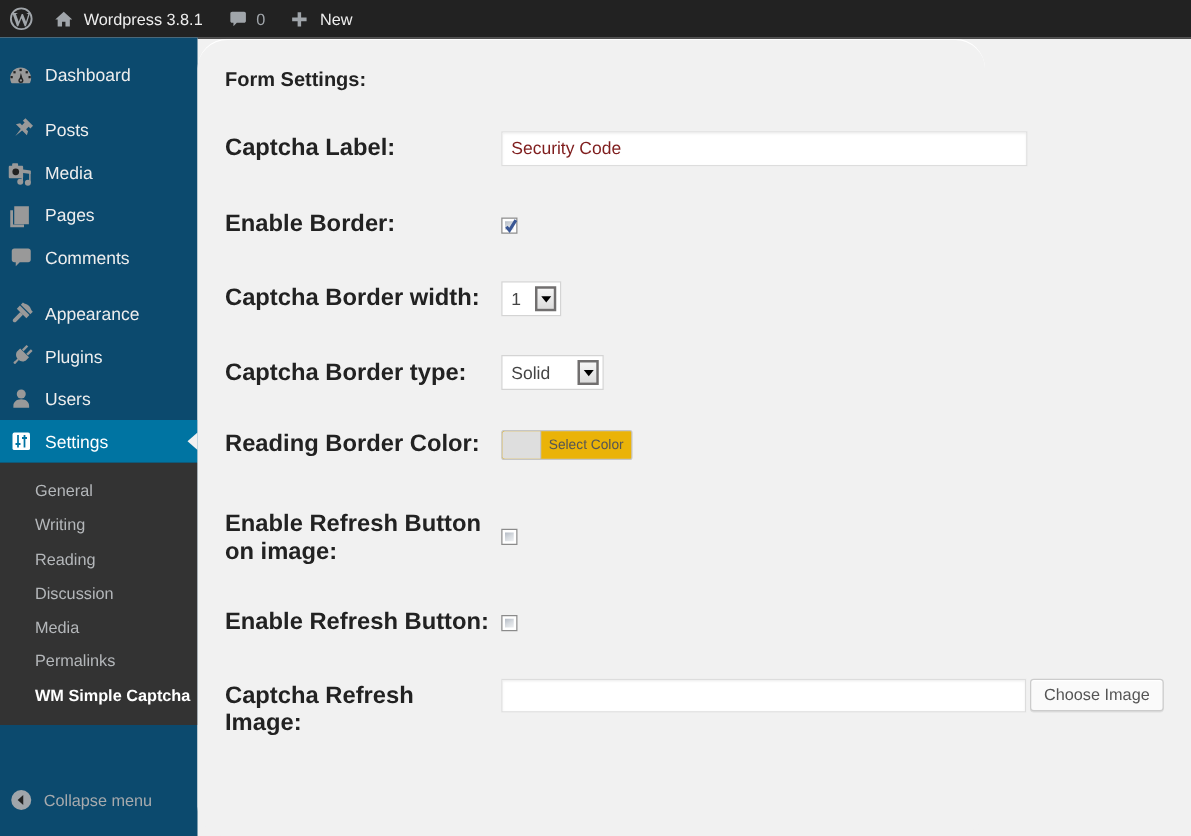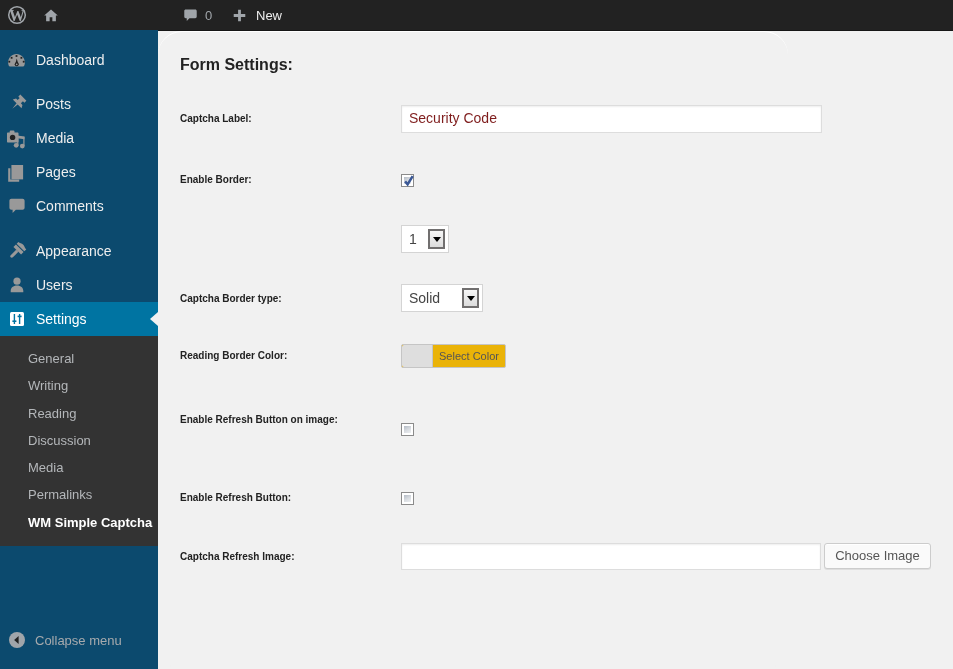--- a/index.html
+++ b/index.html
@@ -19,21 +19,21 @@
   border-top:7px solid transparent; border-bottom:7px solid transparent;
   border-right:8px solid #f1f1f1; }
 #submenu { background:#333; padding:9px 0 10px 0; }
 #submenu div { line-height:27.3px; padding-left:28px; font-size:13px; color:#b4b7ba; }
 #submenu div.current { color:#fff; font-weight:bold; }
 #collapse { position:absolute; left:0; top:593px; width:158px; height:34px;
   display:flex; align-items:center; padding-left:8px; color:#a7aaad; font-size:13px; }
 #collapse svg { margin-right:9px; }
 #content { position:absolute; left:158px; top:31px; width:630px; height:638px;
   background:#f1f1f1; border-top:1px solid #fff;border-radius:24px; }
-#content .lbl { position:absolute; left:22px; width:216px; font-size:10px;
+#content .lbl { position:absolute; left:22px; width:216px; font-size:19px;
   font-weight:bold; color:#222; line-height:22.4px; }
 h3.hd { position:absolute; left:22px; top:23px; font-size:16px; font-weight:bold;
   color:#222; line-height:20px; }
 .tin { position:absolute; background:#fff; border:1px solid #ddd; font-size:14px;
   color:#7f1d1d; line-height:25px; padding-left:7px;
   box-shadow:inset 0 1px 2px rgba(0,0,0,.07); }
 .sel { position:absolute; background:#fff; border:1px solid #d4d4d4; height:28px;
   font-size:14px; color:#444; line-height:26px; padding-left:7px; }
 .sel .btn { position:absolute; right:3px; top:3px; bottom:3px; width:17px;
   border:2px solid #716f6f; background:linear-gradient(#f6f6f6, #dcdcdc); }
@@ -62,20 +62,21 @@
     <svg width="20" height="20" viewBox="0 0 20 20">
       <circle cx="10" cy="10" r="8.3" fill="none" stroke="#a0a5aa" stroke-width="1.5"></circle>
       <text x="10" y="15.6" font-size="16" font-weight="bold" font-family="Liberation Serif" text-anchor="middle" fill="#a0a5aa">W</text>
     </svg>
   </div>
   <div class="ab-item" style="left:43px">
     <svg width="16" height="17" viewBox="0 0 20 20">
       <path fill="#a0a5aa" d="M10 2.4 1.5 10h2.4v7.2h4.4v-4.9h3.4v4.9h4.4V10h2.4L10 2.4z"></path>
     </svg>
   </div>
+  <div class="ab-item" style="left:67px">Wordpress 3.8.1</div>
   <div class="ab-item" style="left:183px">
     <svg width="15" height="16" viewBox="0 0 20 20">
       <path fill="#a0a5aa" d="M3.6 2.5h12.8c1.1 0 1.9.9 1.9 1.9v8c0 1.1-.9 1.9-1.9 1.9H8.6L5 18v-3.7H3.6c-1.1 0-1.9-.9-1.9-1.9v-8c0-1.1.9-1.9 1.9-1.9z"></path>
     </svg>
   </div>
   <div class="ab-item" style="left:205px; color:#a0a5aa">0</div>
   <div class="ab-item" style="left:231px">
     <svg width="17" height="17" viewBox="0 0 20 20">
       <path fill="#a0a5aa" d="M8.35 3.2h3.3v5.15H16.8v3.3h-5.15v5.15h-3.3v-5.15H3.2v-3.3h5.15z"></path>
     </svg>
@@ -139,20 +140,32 @@
       <g fill="#999" transform="rotate(45 9.5 10.5)">
         <path d="M4.1 4.9V2.5c2 0 3.1-1.6 5.4-1.6 2.2 0 3.2 1.4 5.4 1.2v2.8H4.1z"></path>
         <rect x="4.1" y="5.9" width="10.8" height="3.5"></rect>
         <path d="M8 9.4h3.1v7.8c0 .9-.7 1.6-1.6 1.6S8 18.1 8 17.2V9.4z"></path>
       </g>
     </svg>
     Appearance
   </div>
   <div class="mitem">
     <svg width="20" height="20" viewBox="0 0 20 20">
+      <g fill="#999" transform="rotate(45 10 10)">
+        <rect x="6.6" y="0.6" width="1.9" height="5.2"></rect>
+        <rect x="11.5" y="0.6" width="1.9" height="5.2"></rect>
+        <path d="M5 6.2h10v3c0 2.4-2.2 4.4-5 4.4s-5-2-5-4.4v-3z"></path>
+        <rect x="9.2" y="13.4" width="1.6" height="3.6"></rect>
+        <circle cx="10" cy="17.2" r="1.1"></circle>
+      </g>
+    </svg>
+    Plugins
+  </div>
+  <div class="mitem">
+    <svg width="20" height="20" viewBox="0 0 20 20">
       <circle cx="10" cy="6.2" r="3.6" fill="#999"></circle>
       <path fill="#999" d="M10 10.4c-3.9 0-6.3 2.3-6.3 5.4v1.4h12.6v-1.4c0-3.1-2.4-5.4-6.3-5.4z"></path>
     </svg>
     Users
   </div>
   <div class="mitem active">
     <svg width="20" height="20" viewBox="0 0 20 20">
       <rect x="3" y="3" width="14" height="14" rx="1.5" fill="#fff"></rect>
       <rect x="6.7" y="5" width="1.4" height="10" fill="#0074a2"></rect>
       <rect x="11.9" y="5" width="1.4" height="10" fill="#0074a2"></rect>
@@ -187,20 +200,21 @@
   <div class="tin" style="left:243px; top:73px; width:421px; height:28px">Security Code</div>
 
   <div class="lbl" style="top:137px">Enable Border:</div>
   <div class="cbu" style="left:243px; top:142px">
       <div class="in"></div>
     <svg width="13" height="13" viewBox="0 0 13 13">
       <path d="M3.1 6.4 5.6 9.3 10.7 1.1" fill="none" stroke="#3a5795" stroke-width="2.5"></path>
     </svg>
   </div>
 
+  <div class="lbl" style="top:196px">Captcha Border width:</div>
   <div class="sel" style="left:243px; top:193px; width:48px">1
     <div class="btn">
         <div class="tri"></div>
       </div>
   </div>
 
   <div class="lbl" style="top:256px">Captcha Border type:</div>
   <div class="sel" style="left:243px; top:252px; width:82px">Solid
     <div class="btn">
         <div class="tri"></div>

